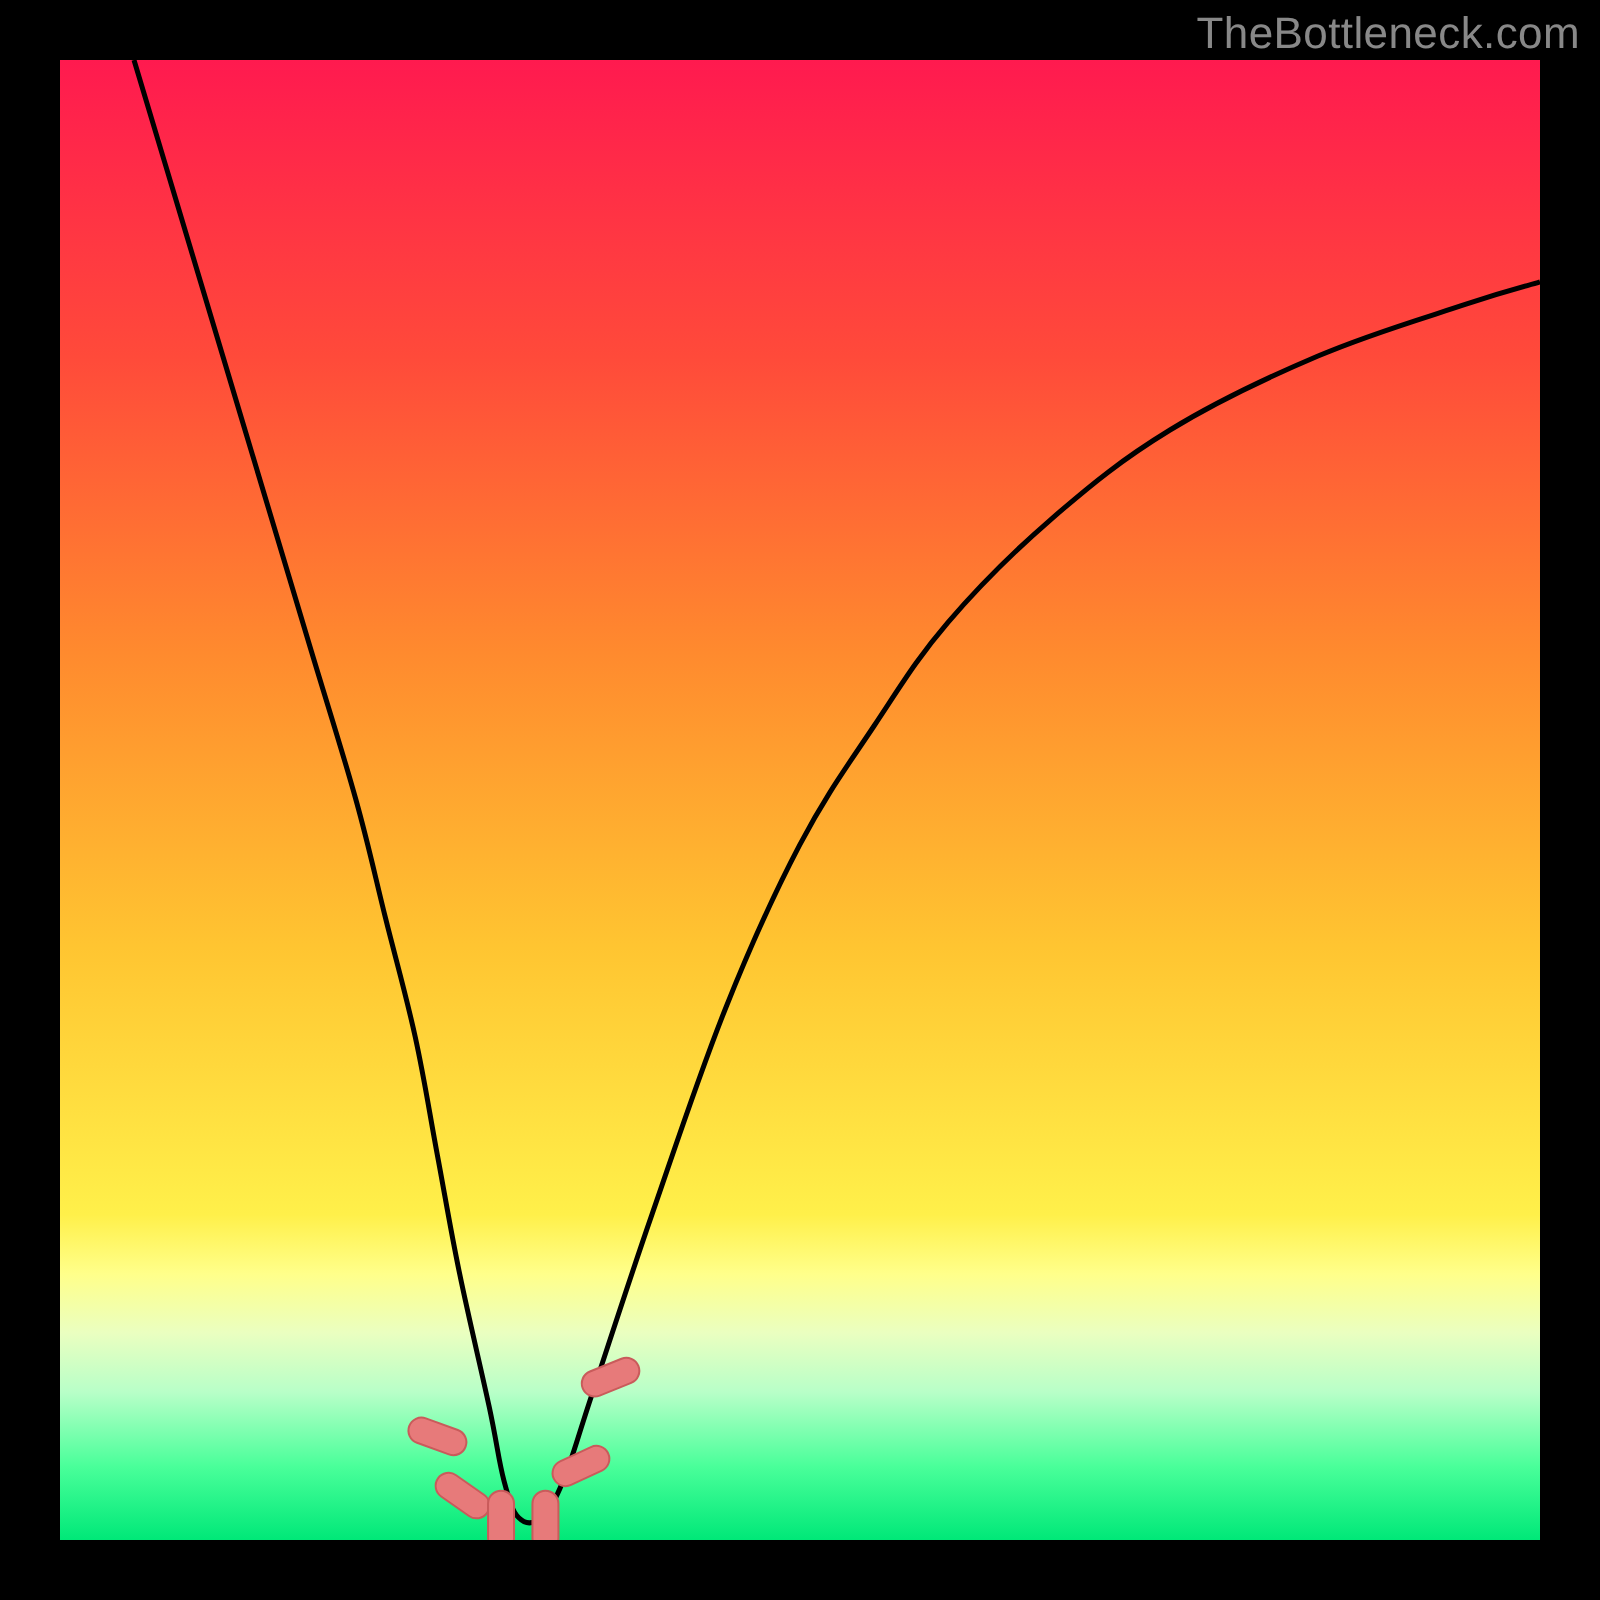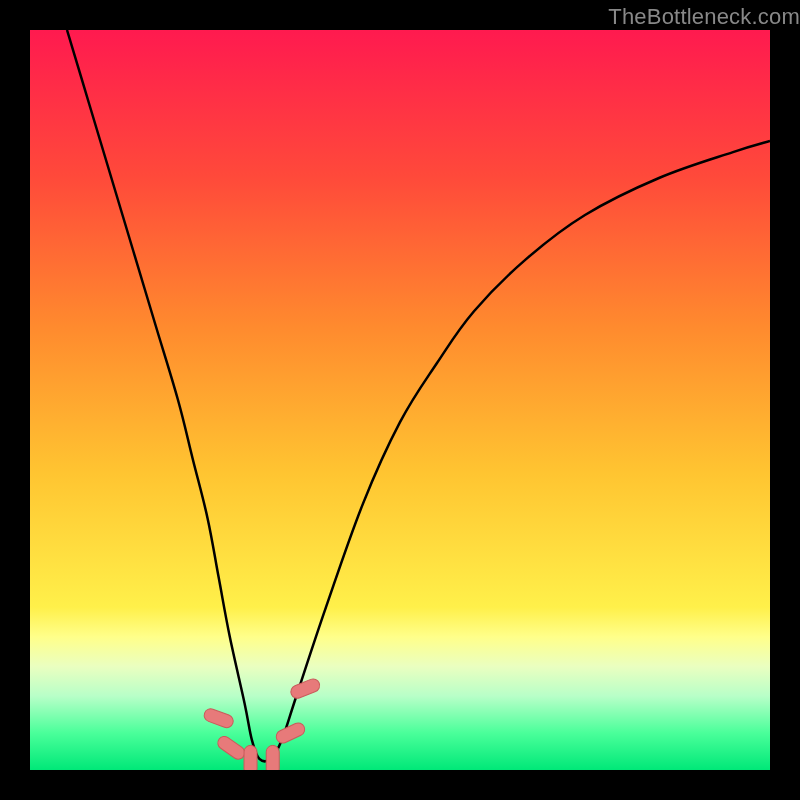--- a/index.html
+++ b/index.html
@@ -21,21 +21,21 @@
     position: absolute;
     top: 30px;
     left: 30px;
     width: 740px;
     height: 740px;
     overflow: hidden;
   }
   .watermark {
     position: absolute;
     top: 4px;
-    right: 0;
+    right: 10px;
     color: #888;
     font-size: 22px;
     letter-spacing: 0.2px;
     font-weight: 400;
   }
   svg {
     display: block;
   }
 </style>
 </head>

